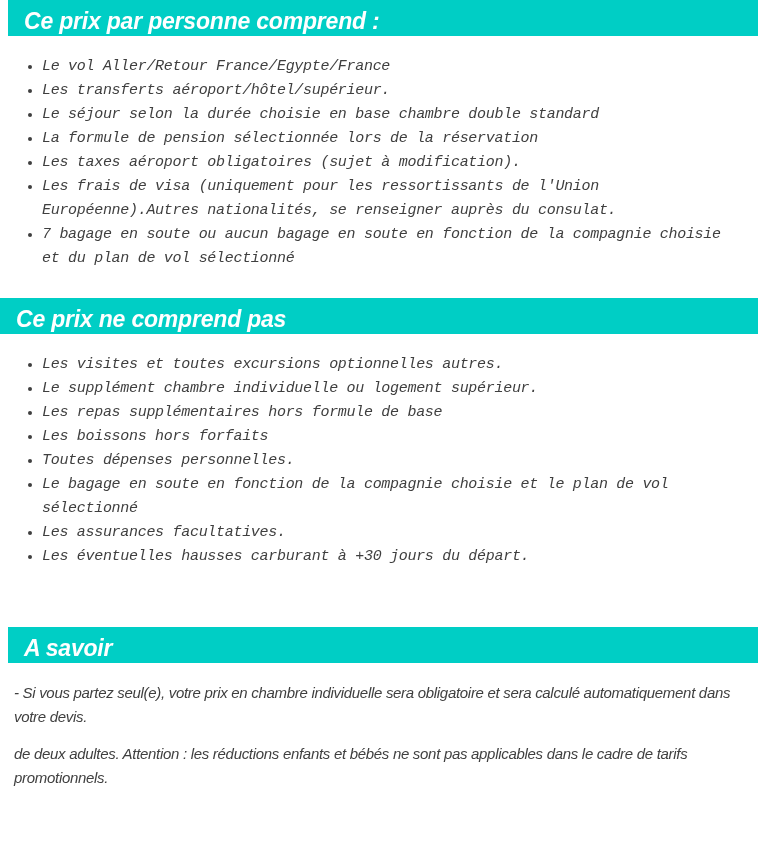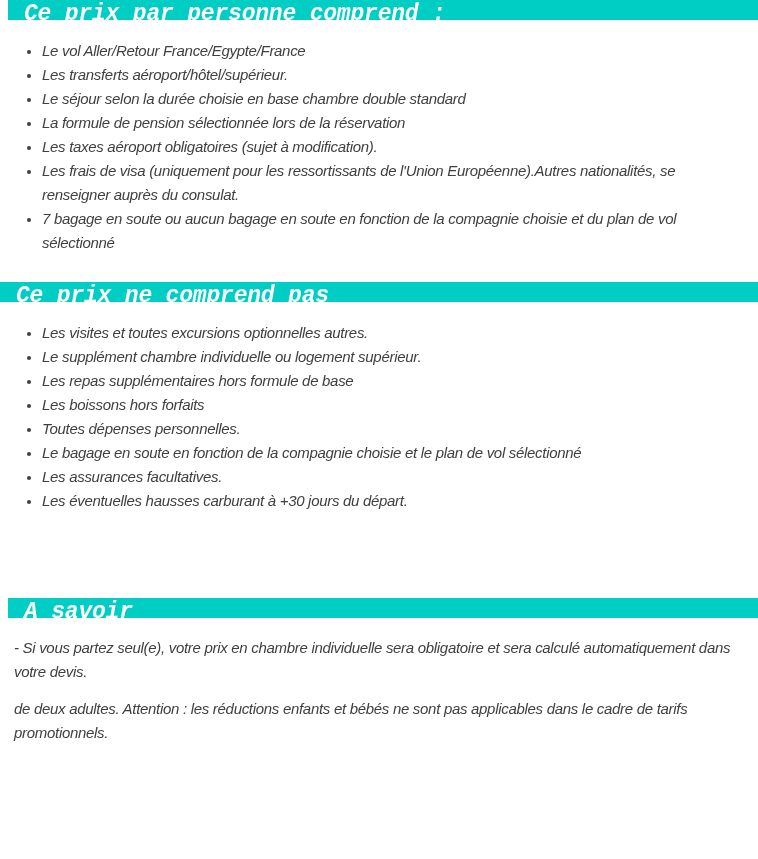--- a/index.html
+++ b/index.html
@@ -12,55 +12,55 @@
   html,body{margin:0;padding:0;}
   body{
     width:758px;
     min-height:859px;
     background:var(--bg);
     font-family:"Liberation Sans", sans-serif;
     color:var(--body-text);
     overflow-x:hidden;
   }
   .bar{
-    height:20px;
+    height:36px;
     background:var(--accent);
     display:flex;
     align-items:center;
     padding:7px 16px 0 16px;
-    font-family:Liberation Mono, monospace;
   }
   .bar.inset-left{margin-left:8px;}
   .bar h2{
     margin:0;
     font-size:23px;
     font-weight:bold;
     font-style:italic;
     letter-spacing:-0.2px;
     color:var(--header-text);
     white-space:nowrap;
   }
   ul.items{
     margin:19px 0 0 0;
     padding:0 20px 0 42px;
     list-style:disc;
+    font-family:Liberation Mono, monospace;
   }
   ul.items li{
     font-style:italic;
     font-size:15px;
     letter-spacing:-0.3px;
     line-height:24px;
     color:var(--body-text);
   }
   ul.items li::marker{
     color:var(--body-text);
     font-size:13px;
   }
   .bar.second{margin-top:27px;}
-  .bar.third{margin-top:85px;}
+  .bar.third{margin-top:58px;}
   .notes{
     margin:18px 0 0 0;
     padding:0 2px 0 1px;
   }
   .notes p{
     margin:13px;
     font-style:italic;
     font-size:15px;
     letter-spacing:-0.3px;
     line-height:24px;

